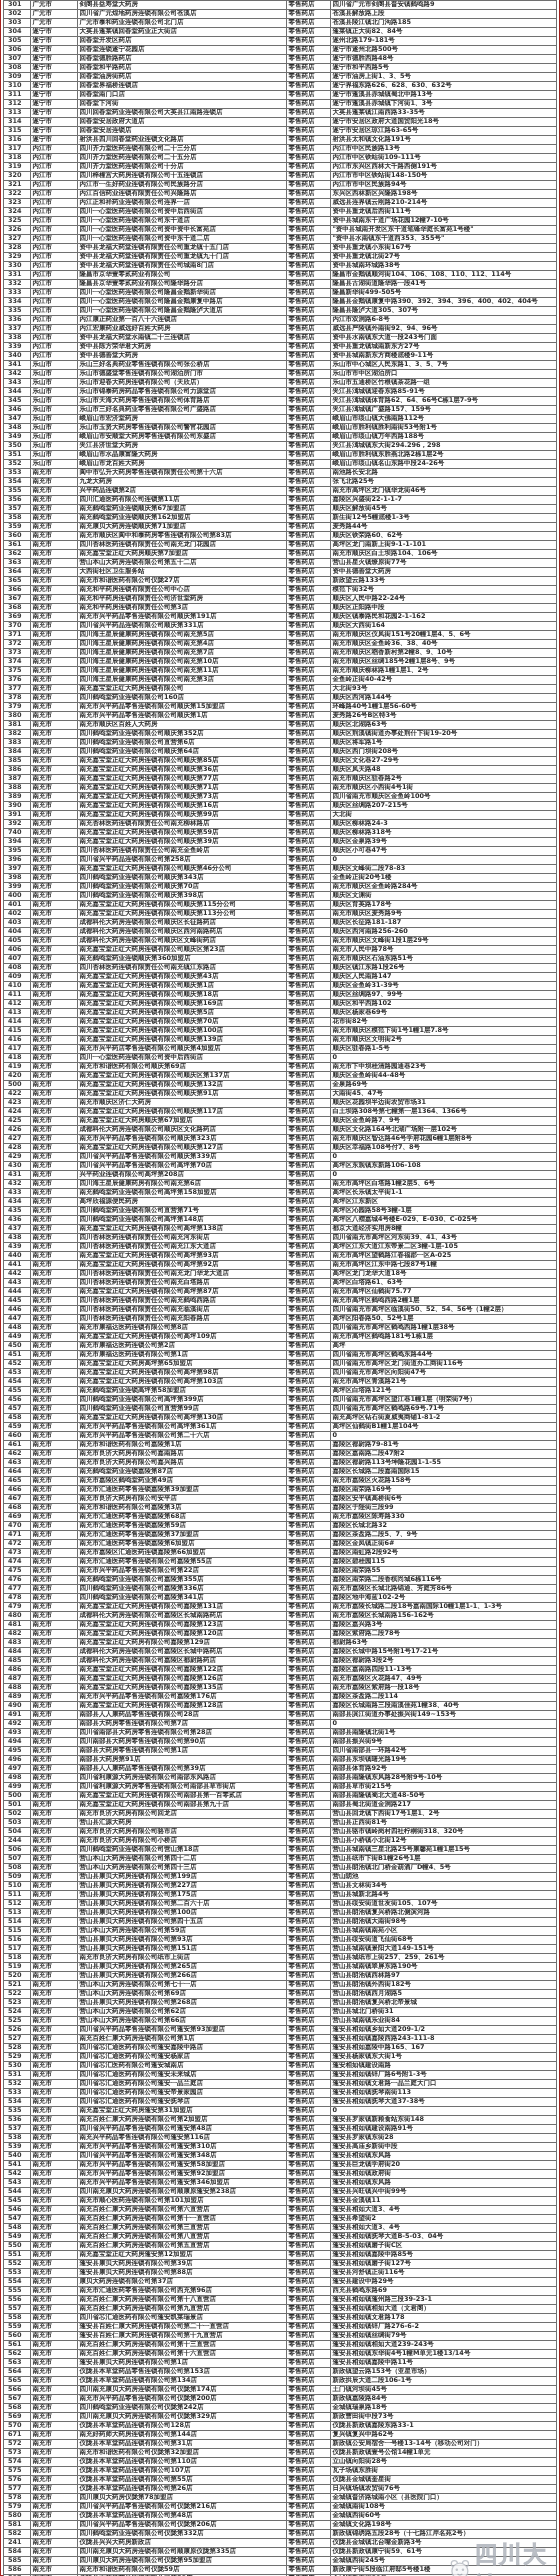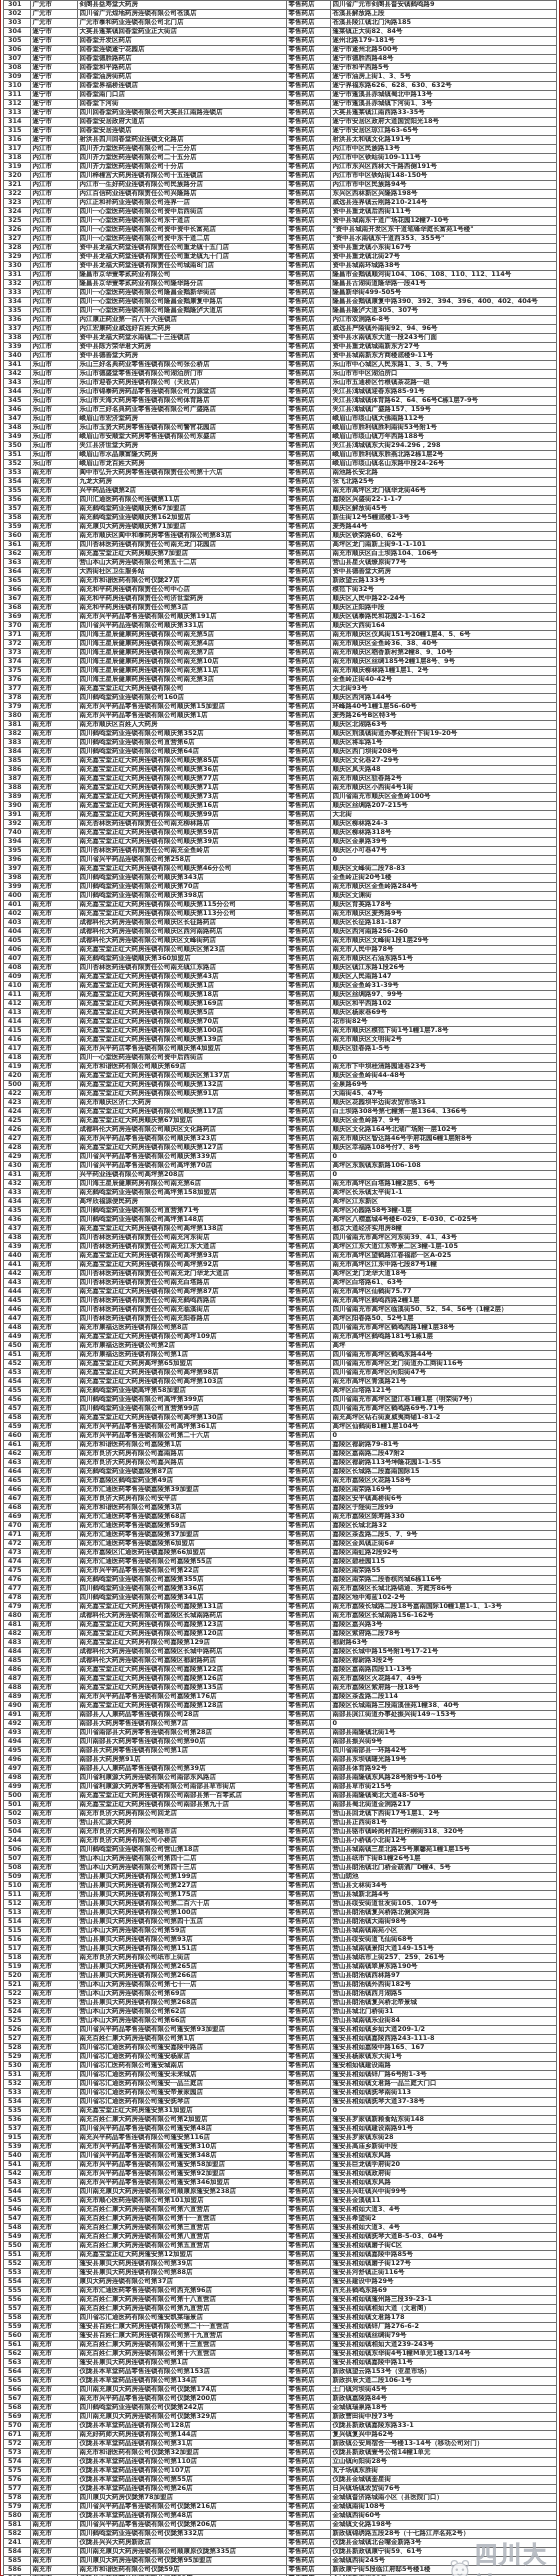--- a/index.html
+++ b/index.html
@@ -1708,21 +1708,21 @@
         <td>蓬安县罗家镇新粮食站东街148</td>
       </tr>
       <tr>
         <td>537</td>
         <td>南充市</td>
         <td>四川省兴平药品零售连锁有限公司蓬安第48店</td>
         <td>零售药店</td>
         <td>蓬安县相如镇建设南路91号</td>
       </tr>
       <tr>
-        <td>915</td>
+        <td>538</td>
         <td>南充市</td>
         <td>南充兴平药品零售连锁有限公司蓬安第116店</td>
         <td>零售药店</td>
         <td>蓬安县罗家镇东街28</td>
       </tr>
       <tr>
         <td>539</td>
         <td>南充市</td>
         <td>南充市兴平药品零售连锁有限公司蓬安第310店</td>
         <td>零售药店</td>

